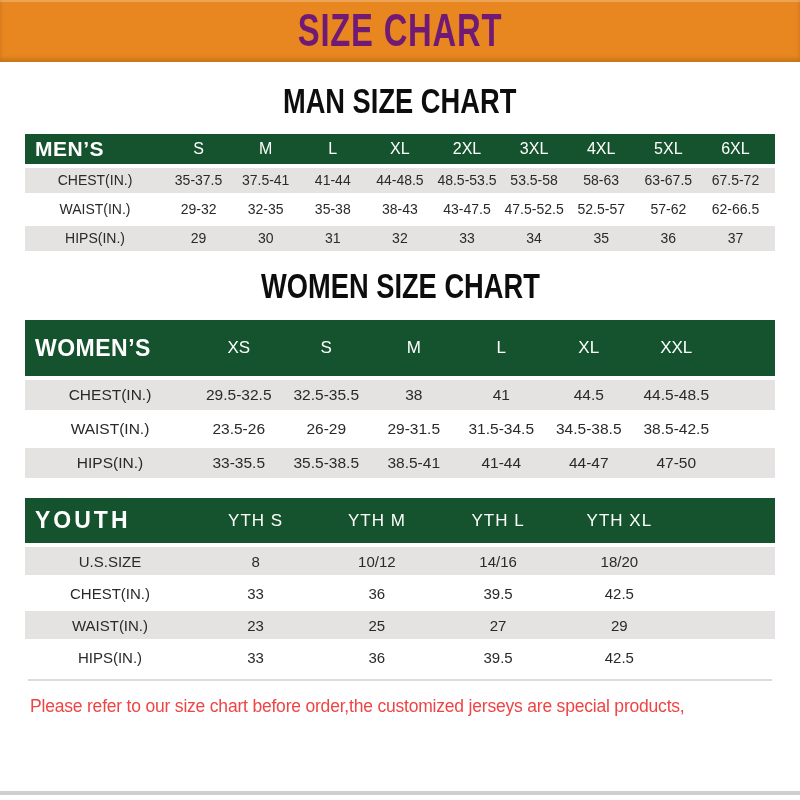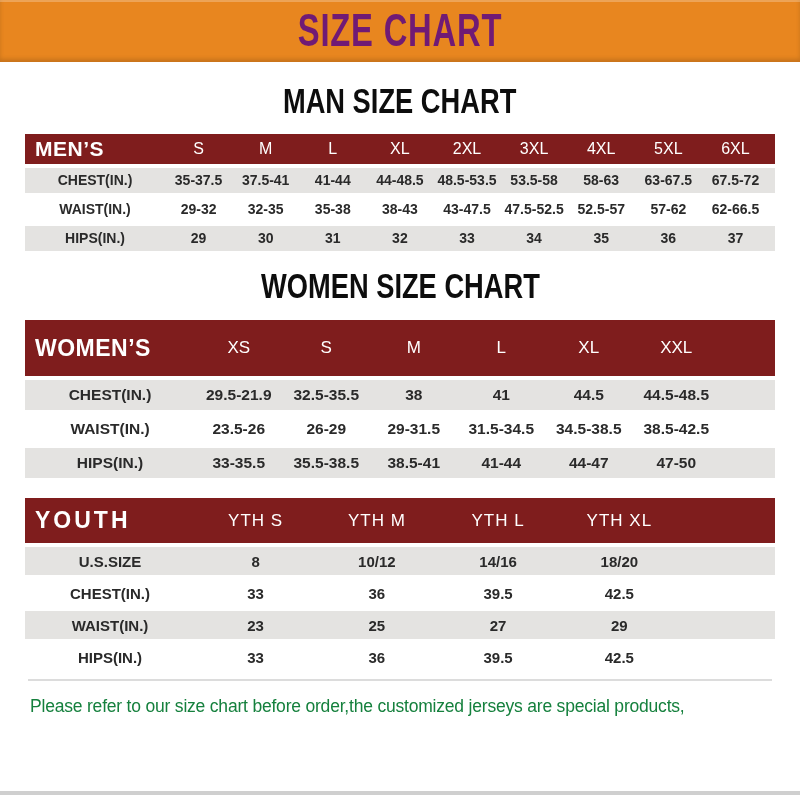--- a/index.html
+++ b/index.html
@@ -20,45 +20,45 @@
   .s0 .section-title { margin-top:22px; font-size:31px; }
   .s1 .section-title { margin-top:14px; font-size:31px; }
   .s2 .section-title { margin-top:20px; font-size:31px; }
   
   table.size-table {
     width:750px; margin:10px auto 0; border-collapse:separate; border-spacing:0 4px;
     table-layout:fixed;
   }
   .s1 table.size-table { margin-top:12px; }
   .s2 table.size-table { margin-top:12px; }
-  thead tr { background:#7f1d1d; }
+  thead tr { background:#14532d; }
   thead th { color:#ffffff; font-weight:normal; text-align:center; padding:0; }
   th.group-label { font-weight:bold; text-align:left; padding-left:10px; letter-spacing:.5px; }
   .s0 thead tr { height:30px; }
   .s0 thead th { font-size:16px; }
   .s0 th.group-label { font-size:21px; width:130px; }
   .s1 thead tr { height:56px; }
   .s1 thead th { font-size:17px; }
   .s1 th.group-label { font-size:23px; width:160px; }
   .s2 thead tr { height:45px; }
   .s2 thead th { font-size:17px; letter-spacing:1px; }
   .s2 th.group-label { font-size:23px; width:160px; letter-spacing:3px; }
   th.spacer, td.spacer { padding:0; }
   .s0 .spacer { width:6px; }
   .s1 .spacer { width:55px; }
   .s2 .spacer { width:95px; }
-  tbody tr { background:#ffffff;font-weight:bold; }
+  tbody tr { background:#ffffff; }
   tbody tr.shade { background:#E4E3E1; }
   tbody td { text-align:center; color:#2a2a2a; padding:0; white-space:nowrap; }
   .s0 tbody tr { height:25px; } .s0 tbody td { font-size:14px; }
   .s1 tbody tr { height:30px; } .s1 tbody td { font-size:15.5px; }
   .s2 tbody tr { height:28px; } .s2 tbody td { font-size:15px; }
   
   .table-end-rule { width:744px; margin:4px auto 0; height:2px; background:#dcdcdc; }
-  footer { margin:12px 0 0 30px; color:#15803d; font-size:17.5px; line-height:1.55; letter-spacing:-0.2px; }
+  footer { margin:12px 0 0 30px; color:#ef4444; font-size:17.5px; line-height:1.55; letter-spacing:-0.2px; }
   footer p { margin:0; }
   .bottom-rule { position:absolute; left:0; right:0; bottom:5px; height:4px; background:#CFCFCF; }
 </style>
 </head>
 <body>
 
 <header class="banner">
   <h1><span class="squish-xl">SIZE CHART</span></h1>
 </header>
 
@@ -135,21 +135,21 @@
             <th class="col-head">M</th>
             <th class="col-head">L</th>
             <th class="col-head">XL</th>
             <th class="col-head">XXL</th>
             <th class="spacer"></th>
           </tr>
         </thead>
         <tbody>
           <tr class="shade">
             <td class="row-label">CHEST(IN.)</td>
-            <td class="value-cell">29.5-21.9</td>
+            <td class="value-cell">29.5-32.5</td>
             <td class="value-cell">32.5-35.5</td>
             <td class="value-cell">38</td>
             <td class="value-cell">41</td>
             <td class="value-cell">44.5</td>
             <td class="value-cell">44.5-48.5</td>
             <td class="spacer"></td>
           </tr>
           <tr>
             <td class="row-label">WAIST(IN.)</td>
             <td class="value-cell">23.5-26</td>

